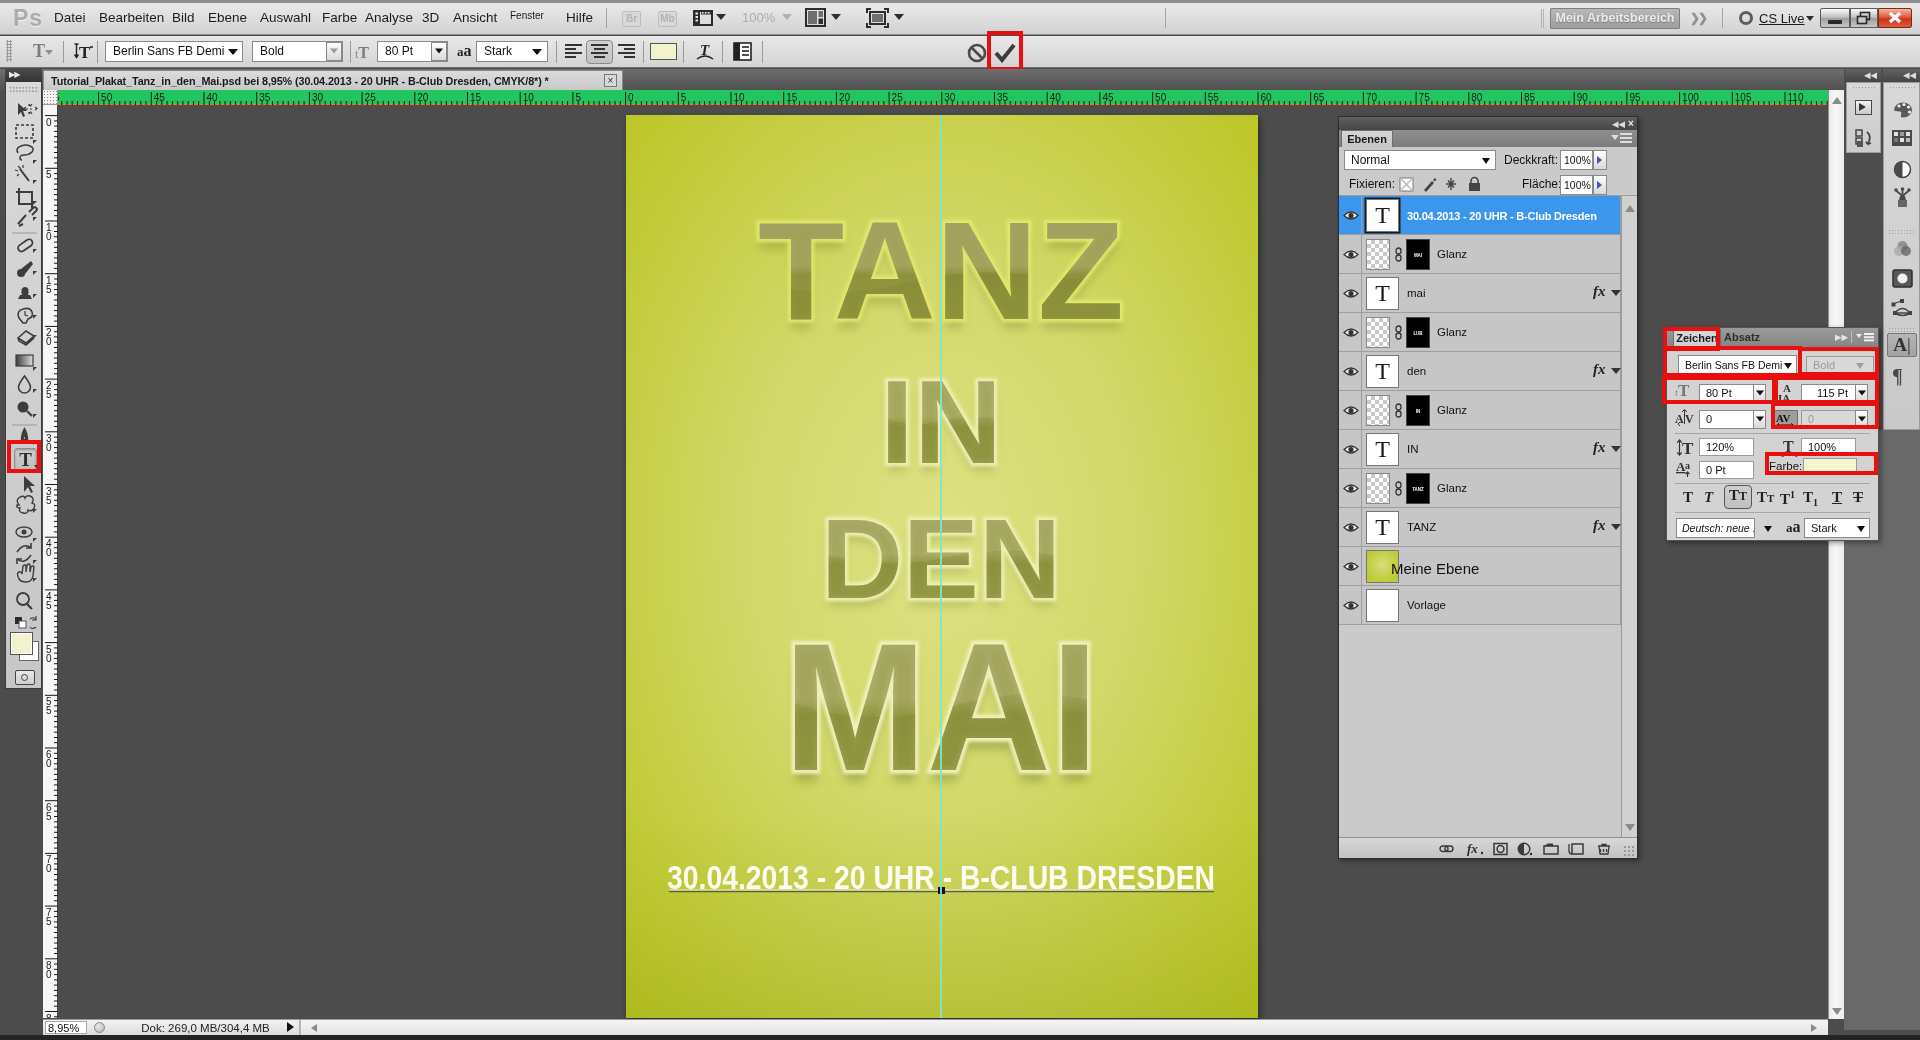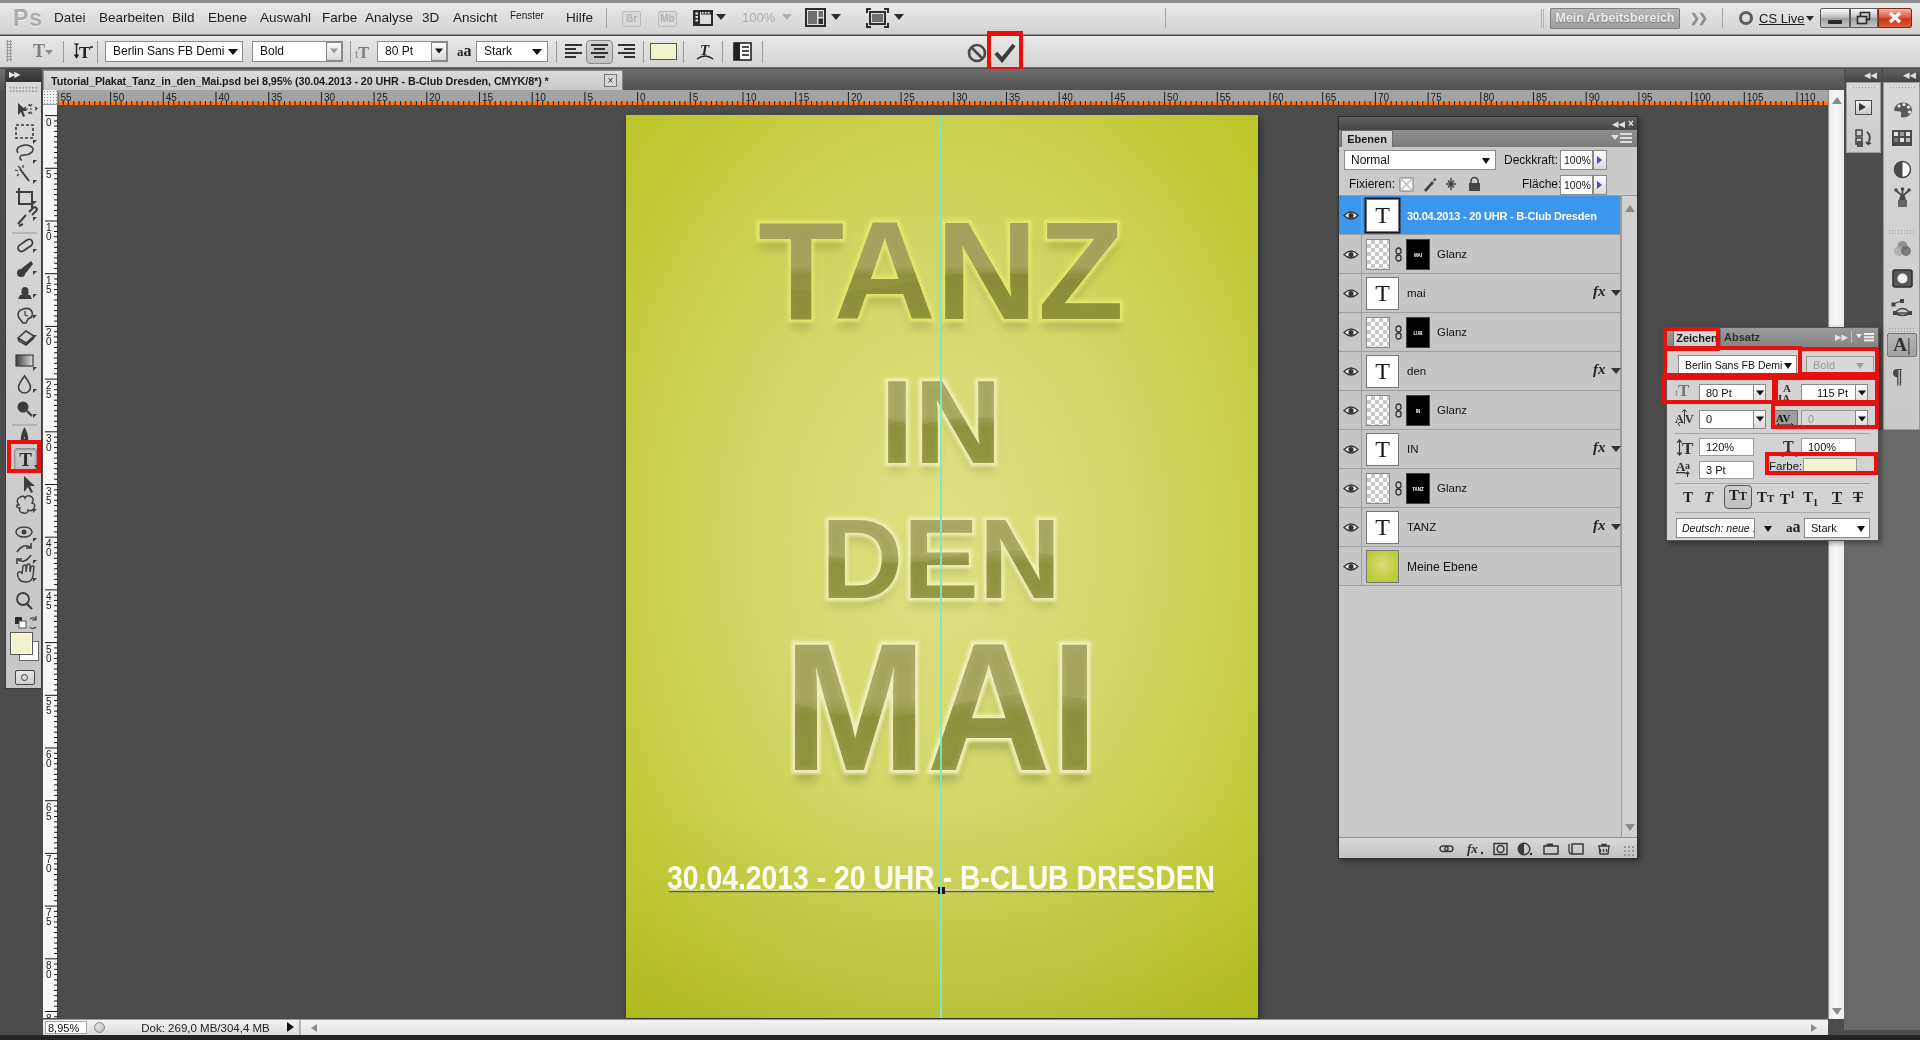--- a/index.html
+++ b/index.html
@@ -166,21 +166,21 @@
 </div>
 <div class="abs" style="left:987px;top:31px;width:36px;height:40px;border:4px solid #e90f0f;"></div>
 
 <div class="abs" id="tabbar" style="left:0;top:69px;width:1920px;height:21px;background:linear-gradient(#6e6e6e,#515151);">
   <div class="abs" style="left:43px;top:1px;width:580px;height:20px;background:linear-gradient(#dcdcdc,#c8c8c8);border:1px solid #8a8a8a;border-bottom:none;">
     <div class="abs" style="left:7px;top:4px;font-size:10.8px;font-weight:bold;color:#1a1a1a;letter-spacing:-0.1px;white-space:nowrap;">Tutorial_Plakat_Tanz_in_den_Mai.psd bei 8,95%  (30.04.2013 - 20 UHR - B-Club Dresden, CMYK/8*) *</div>
     <div class="abs" style="left:560px;top:3px;width:13px;height:13px;border:1px solid #777;background:#d8d8d8;font-size:10px;color:#333;text-align:center;line-height:12px;">×</div>
   </div>
 </div>
 
-<div class="abs" id="hruler" style="left:43px;top:90px;width:1785px;height:15px;background:#a3a3a3;border-bottom:3px solid #f97316;margin-left:12px;">
+<div class="abs" id="hruler" style="left:43px;top:90px;width:1785px;height:15px;background:#22c55e;border-bottom:1px solid #f97316;">
     <svg width="1785" height="15" style="position:absolute;left:0;top:0">
       <path d="M8.2 11V15M13.4 11V15M18.7 11V15M24.0 11V15M29.2 11V15M34.5 11V15M39.8 11V15M45.1 11V15M50.3 11V15M60.9 11V15M66.1 11V15M71.4 11V15M76.7 11V15M82.0 11V15M87.2 11V15M92.5 11V15M97.8 11V15M103.0 11V15M113.6 11V15M118.8 11V15M124.1 11V15M129.4 11V15M134.7 11V15M139.9 11V15M145.2 11V15M150.5 11V15M155.7 11V15M166.3 11V15M171.5 11V15M176.8 11V15M182.1 11V15M187.4 11V15M192.6 11V15M197.9 11V15M203.2 11V15M208.4 11V15M219.0 11V15M224.2 11V15M229.5 11V15M234.8 11V15M240.1 11V15M245.3 11V15M250.6 11V15M255.9 11V15M261.1 11V15M271.7 11V15M276.9 11V15M282.2 11V15M287.5 11V15M292.8 11V15M298.0 11V15M303.3 11V15M308.6 11V15M313.8 11V15M324.4 11V15M329.6 11V15M334.9 11V15M340.2 11V15M345.5 11V15M350.7 11V15M356.0 11V15M361.3 11V15M366.5 11V15M377.1 11V15M382.3 11V15M387.6 11V15M392.9 11V15M398.2 11V15M403.4 11V15M408.7 11V15M414.0 11V15M419.2 11V15M429.8 11V15M435.0 11V15M440.3 11V15M445.6 11V15M450.9 11V15M456.1 11V15M461.4 11V15M466.7 11V15M471.9 11V15M482.5 11V15M487.7 11V15M493.0 11V15M498.3 11V15M503.6 11V15M508.8 11V15M514.1 11V15M519.4 11V15M524.6 11V15M535.2 11V15M540.4 11V15M545.7 11V15M551.0 11V15M556.2 11V15M561.5 11V15M566.8 11V15M572.1 11V15M577.3 11V15M587.9 11V15M593.1 11V15M598.4 11V15M603.7 11V15M609.0 11V15M614.2 11V15M619.5 11V15M624.8 11V15M630.0 11V15M640.6 11V15M645.8 11V15M651.1 11V15M656.4 11V15M661.6 11V15M666.9 11V15M672.2 11V15M677.5 11V15M682.7 11V15M693.3 11V15M698.5 11V15M703.8 11V15M709.1 11V15M714.4 11V15M719.6 11V15M724.9 11V15M730.2 11V15M735.4 11V15M746.0 11V15M751.2 11V15M756.5 11V15M761.8 11V15M767.0 11V15M772.3 11V15M777.6 11V15M782.9 11V15M788.1 11V15M798.7 11V15M803.9 11V15M809.2 11V15M814.5 11V15M819.8 11V15M825.0 11V15M830.3 11V15M835.6 11V15M840.8 11V15M851.4 11V15M856.6 11V15M861.9 11V15M867.2 11V15M872.5 11V15M877.7 11V15M883.0 11V15M888.3 11V15M893.5 11V15M904.1 11V15M909.3 11V15M914.6 11V15M919.9 11V15M925.2 11V15M930.4 11V15M935.7 11V15M941.0 11V15M946.2 11V15M956.8 11V15M962.0 11V15M967.3 11V15M972.6 11V15M977.9 11V15M983.1 11V15M988.4 11V15M993.7 11V15M998.9 11V15M1009.5 11V15M1014.7 11V15M1020.0 11V15M1025.3 11V15M1030.5 11V15M1035.8 11V15M1041.1 11V15M1046.4 11V15M1051.6 11V15M1062.2 11V15M1067.4 11V15M1072.7 11V15M1078.0 11V15M1083.2 11V15M1088.5 11V15M1093.8 11V15M1099.1 11V15M1104.3 11V15M1114.9 11V15M1120.1 11V15M1125.4 11V15M1130.7 11V15M1136.0 11V15M1141.2 11V15M1146.5 11V15M1151.8 11V15M1157.0 11V15M1167.6 11V15M1172.8 11V15M1178.1 11V15M1183.4 11V15M1188.7 11V15M1193.9 11V15M1199.2 11V15M1204.5 11V15M1209.7 11V15M1220.3 11V15M1225.5 11V15M1230.8 11V15M1236.1 11V15M1241.3 11V15M1246.6 11V15M1251.9 11V15M1257.2 11V15M1262.4 11V15M1273.0 11V15M1278.2 11V15M1283.5 11V15M1288.8 11V15M1294.1 11V15M1299.3 11V15M1304.6 11V15M1309.9 11V15M1315.1 11V15M1325.7 11V15M1330.9 11V15M1336.2 11V15M1341.5 11V15M1346.8 11V15M1352.0 11V15M1357.3 11V15M1362.6 11V15M1367.8 11V15M1378.4 11V15M1383.6 11V15M1388.9 11V15M1394.2 11V15M1399.5 11V15M1404.7 11V15M1410.0 11V15M1415.3 11V15M1420.5 11V15M1431.1 11V15M1436.3 11V15M1441.6 11V15M1446.9 11V15M1452.2 11V15M1457.4 11V15M1462.7 11V15M1468.0 11V15M1473.2 11V15M1483.8 11V15M1489.0 11V15M1494.3 11V15M1499.6 11V15M1504.8 11V15M1510.1 11V15M1515.4 11V15M1520.7 11V15M1525.9 11V15M1536.5 11V15M1541.7 11V15M1547.0 11V15M1552.3 11V15M1557.6 11V15M1562.8 11V15M1568.1 11V15M1573.4 11V15M1578.6 11V15M1589.2 11V15M1594.4 11V15M1599.7 11V15M1605.0 11V15M1610.2 11V15M1615.5 11V15M1620.8 11V15M1626.1 11V15M1631.3 11V15M1641.9 11V15M1647.1 11V15M1652.4 11V15M1657.7 11V15M1662.9 11V15M1668.2 11V15M1673.5 11V15M1678.8 11V15M1684.0 11V15M1694.6 11V15M1699.8 11V15M1705.1 11V15M1710.4 11V15M1715.7 11V15M1720.9 11V15M1726.2 11V15M1731.5 11V15M1736.7 11V15M1747.3 11V15M1752.5 11V15M1757.8 11V15M1763.1 11V15M1768.3 11V15M1773.6 11V15M1778.9 11V15M1784.2 11V15M2.9 2V15M55.6 2V15M108.3 2V15M161.0 2V15M213.7 2V15M266.4 2V15M319.1 2V15M371.8 2V15M424.5 2V15M477.2 2V15M529.9 2V15M582.6 2V15M635.3 2V15M688.0 2V15M740.7 2V15M793.4 2V15M846.1 2V15M898.8 2V15M951.5 2V15M1004.2 2V15M1056.9 2V15M1109.6 2V15M1162.3 2V15M1215.0 2V15M1267.7 2V15M1320.4 2V15M1373.1 2V15M1425.8 2V15M1478.5 2V15M1531.2 2V15M1583.9 2V15M1636.6 2V15M1689.3 2V15M1742.0 2V15" stroke="#1a1a1a" stroke-width="1"></path>
       <g font-family="Liberation Sans" font-size="10" fill="#1a1a1a">
         <text x="5.4" y="10.5">55</text>
         <text x="58.1" y="10.5">50</text>
         <text x="110.8" y="10.5">45</text>
         <text x="163.5" y="10.5">40</text>
         <text x="216.2" y="10.5">35</text>
         <text x="268.9" y="10.5">30</text>
         <text x="321.6" y="10.5">25</text>
@@ -669,21 +669,31 @@
       <div class="abs" style="left:272px;top:16px;border:5px solid transparent;border-top:6px solid #333;"></div>
     </div>
     <div class="abs" style="left:0;top:430px;width:282px;height:39px;background:#c6c6c6;border-bottom:1px solid #9e9e9e;">
       <div class="abs" style="left:0;top:0;width:282px;height:100%;border-right:1px solid #9e9e9e;"></div>
       <svg class="abs" style="left:4px;top:14px;" width="16" height="11" viewBox="0 0 16 11">
         <path d="M1 5.5 Q8 -1.5 15 5.5 Q8 12.5 1 5.5 z" fill="#f5f5f5" stroke="#333" stroke-width="1.2"></path>
         <circle cx="8" cy="5.5" r="2.6" fill="#333"></circle>
       </svg>
       <div class="abs" style="left:22px;top:0;width:1px;height:39px;background:#9e9e9e;"></div>
       <div class="abs" style="left:27px;top:3px;width:33px;height:33px;border:1px solid #777;background:radial-gradient(circle at 50% 45%,#d8dd7c,#bccb34 75%);"></div>
-      <div class="abs" style="left:68px;top:13px;font-size:12px;color:#111;">Meine Ebene</div>
+      <div class="abs" style="left:52px;top:13px;font-size:15px;color:#111;">Meine Ebene</div>
+    </div>
+    <div class="abs" style="left:0;top:469px;width:282px;height:39px;background:#c6c6c6;border-bottom:1px solid #9e9e9e;">
+      <div class="abs" style="left:0;top:0;width:282px;height:100%;border-right:1px solid #9e9e9e;"></div>
+      <svg class="abs" style="left:4px;top:14px;" width="16" height="11" viewBox="0 0 16 11">
+        <path d="M1 5.5 Q8 -1.5 15 5.5 Q8 12.5 1 5.5 z" fill="#f5f5f5" stroke="#333" stroke-width="1.2"></path>
+        <circle cx="8" cy="5.5" r="2.6" fill="#333"></circle>
+      </svg>
+      <div class="abs" style="left:22px;top:0;width:1px;height:39px;background:#9e9e9e;"></div>
+      <div class="abs" style="left:27px;top:3px;width:33px;height:33px;border:1px solid #777;background:#fff;"></div>
+      <div class="abs" style="left:68px;top:13px;font-size:11.5px;color:#111;">Vorlage</div>
     </div>
   <div class="abs" style="left:282px;top:79px;width:16px;height:641px;background:#d0d0d0;border-left:1px solid #999;">
     <div class="abs" style="left:3px;top:8px;border:5px solid transparent;border-bottom:7px solid #8a8a8a;margin-top:-4px;"></div>
     <div class="abs" style="left:3px;top:628px;border:5px solid transparent;border-top:7px solid #8a8a8a;"></div>
   </div>
   <div class="abs" style="left:0;top:720px;width:298px;height:21px;background:linear-gradient(#d8d8d8,#c2c2c2);border-top:1px solid #909090;">
     <svg class="abs" style="left:100px;top:4px;" width="180" height="14" viewBox="0 0 180 14">
       <g fill="none" stroke="#3a3a3a" stroke-width="1.4">
         <rect x="1" y="4" width="8" height="5.5" rx="2.7"></rect>
           <rect x="6" y="4" width="8" height="5.5" rx="2.7"></rect>
@@ -751,21 +761,21 @@
   <svg class="abs" style="left:112px;top:110px;" width="22" height="20" viewBox="0 0 22 20">
     <text x="4" y="14" font-family="Liberation Serif" font-size="16" font-weight="bold" fill="#333">T</text>
     <path d="M2 17 h17 m-17 0 l2.4-1.8 m-2.4 1.8 l2.4 1.8 m14.6-1.8 l-2.4-1.8 m2.4 1.8 l-2.4 1.8" stroke="#333" stroke-width="1.1" fill="none"></path>
   </svg>
   <div class="combo" style="left:134px;top:110px;width:55px;height:18px;line-height:16px;padding-left:6px;font-size:11px;border-color:#9a9a9a;">100%</div>
   <svg class="abs" style="left:8px;top:131px;" width="20" height="20" viewBox="0 0 20 20">
     <text x="1" y="12" font-family="Liberation Serif" font-size="13" font-weight="bold" fill="#333" text-decoration="underline">A</text>
     <text x="10" y="10" font-family="Liberation Serif" font-size="10" font-weight="bold" fill="#333">a</text>
     <path d="M12.5 18 v-5 m-2 2 l2-2 2 2" stroke="#333" stroke-width="1.1" fill="none"></path>
   </svg>
-  <div class="combo" style="left:32px;top:133px;width:55px;height:18px;line-height:16px;padding-left:6px;font-size:11px;border-color:#9a9a9a;">3 Pt</div>
+  <div class="combo" style="left:32px;top:133px;width:55px;height:18px;line-height:16px;padding-left:6px;font-size:11px;border-color:#9a9a9a;">0 Pt</div>
   <div class="abs" style="left:102px;top:132px;font-size:11.5px;color:#111;">Farbe:</div>
   <div class="abs" style="left:136px;top:130px;width:54px;height:16px;background:#f5f5d2;border:1px solid #999;"></div>
   <div class="abs" style="left:8px;top:155px;width:195px;height:1px;background:#a8a8a8;"></div>
   <div class="abs" style="left:0;top:157px;width:211px;height:26px;font-family:'Liberation Serif',serif;color:#222;">
     <b class="abs" style="left:16px;top:4px;font-size:15px;">T</b>
     <i class="abs" style="left:37px;top:4px;font-size:15px;font-weight:bold;">T</i>
     <div class="abs" style="left:57px;top:0px;width:28px;height:24px;border:1.5px solid #555;border-radius:4px;background:linear-gradient(#cfcfcf,#c0c0c0);text-align:center;"><b style="font-size:15px;">T</b><b style="font-size:12px;">T</b></div>
     <b class="abs" style="left:90px;top:4px;font-size:15px;">T<span style="font-size:11px;">T</span></b>
     <b class="abs" style="left:113px;top:4px;font-size:15px;">T<span style="font-size:10px;vertical-align:super;">1</span></b>
     <b class="abs" style="left:136px;top:4px;font-size:15px;">T<span style="font-size:10px;vertical-align:sub;">1</span></b>

